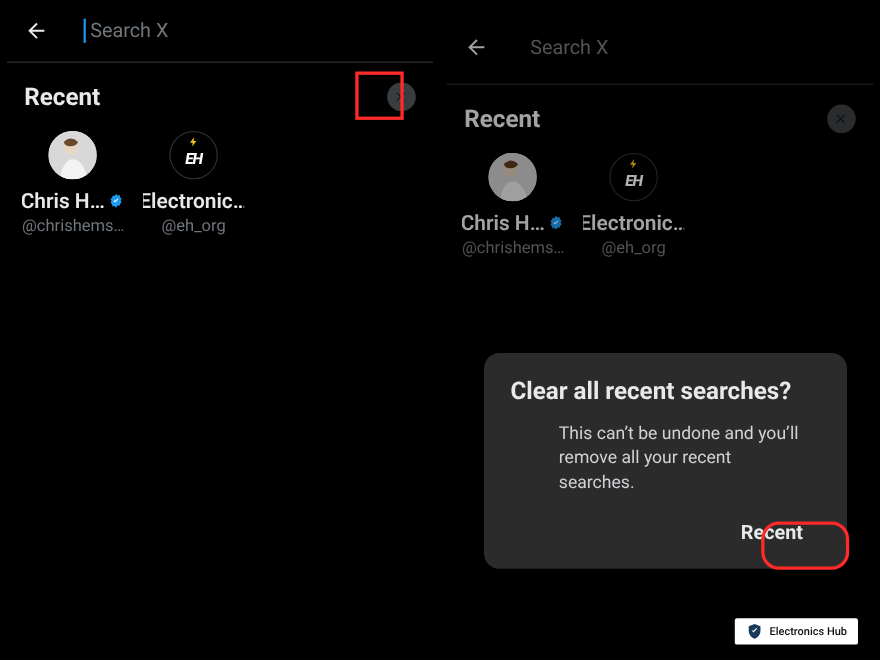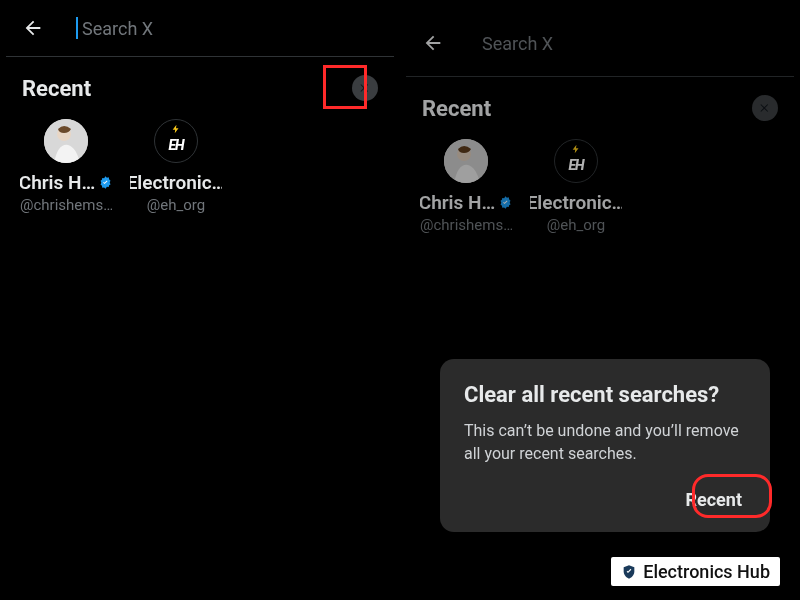--- a/index.html
+++ b/index.html
@@ -97,39 +97,39 @@
     font-size:19px;font-weight:600;color:var(--text);
     white-space:nowrap;max-width:92px;overflow:hidden;
   }
   .verified{width:15px;height:15px;flex:0 0 15px;}
   .handle{
     font-size:15px;color:var(--muted);margin-top:2px;
     white-space:nowrap;max-width:92px;overflow:hidden;
   }
   .dim{filter:brightness(.7);}
   .dialog{
-    position:absolute;left:34px;right:24px;bottom:56px;
+    position:absolute;left:34px;right:24px;bottom:71px;
     background:var(--card);border-radius:14px;
-    padding:22px 24px 16px 24px;box-sizing:border-box;
+    padding:22px 36px 16px 24px;box-sizing:border-box;
     color:var(--text);
   }
   .dialog-title{font-size:22px;font-weight:700;line-height:1.25;margin-bottom:12px;}
-  .dialog-body{font-size:16px;color:#d0d3d6;line-height:1.4;margin-bottom:18px;}
+  .dialog-body{font-size:16px;color:#d0d3d6;line-height:1.4;margin-bottom:18px;margin-left:44px;}
   .dialog-actions{display:flex;justify-content:flex-end;gap:20px;align-items:center;font-size:18px;font-weight:700;}
   .dialog-actions span{padding:6px 4px;}
   .oval-highlight{
     position:absolute;border:3px solid #ff2a2a;border-radius:16px;
     box-sizing:border-box;
   }
   .watermark{
     position:absolute;right:20px;bottom:14px;
     background:var(--white);color:#111;
     display:flex;align-items:center;gap:6px;
     padding:4px 10px;border-radius:2px;
-    font-size:18px;font-weight:500;
+    font-size:10px;font-weight:500;
     box-shadow:0 0 4px rgba(0,0,0,.4);
   }
   .watermark svg{width:16px;height:16px;}
 </style>
 </head>
 <body>
 
 <div class="phone left">
   <div class="topbar">
     <div class="back-btn">

